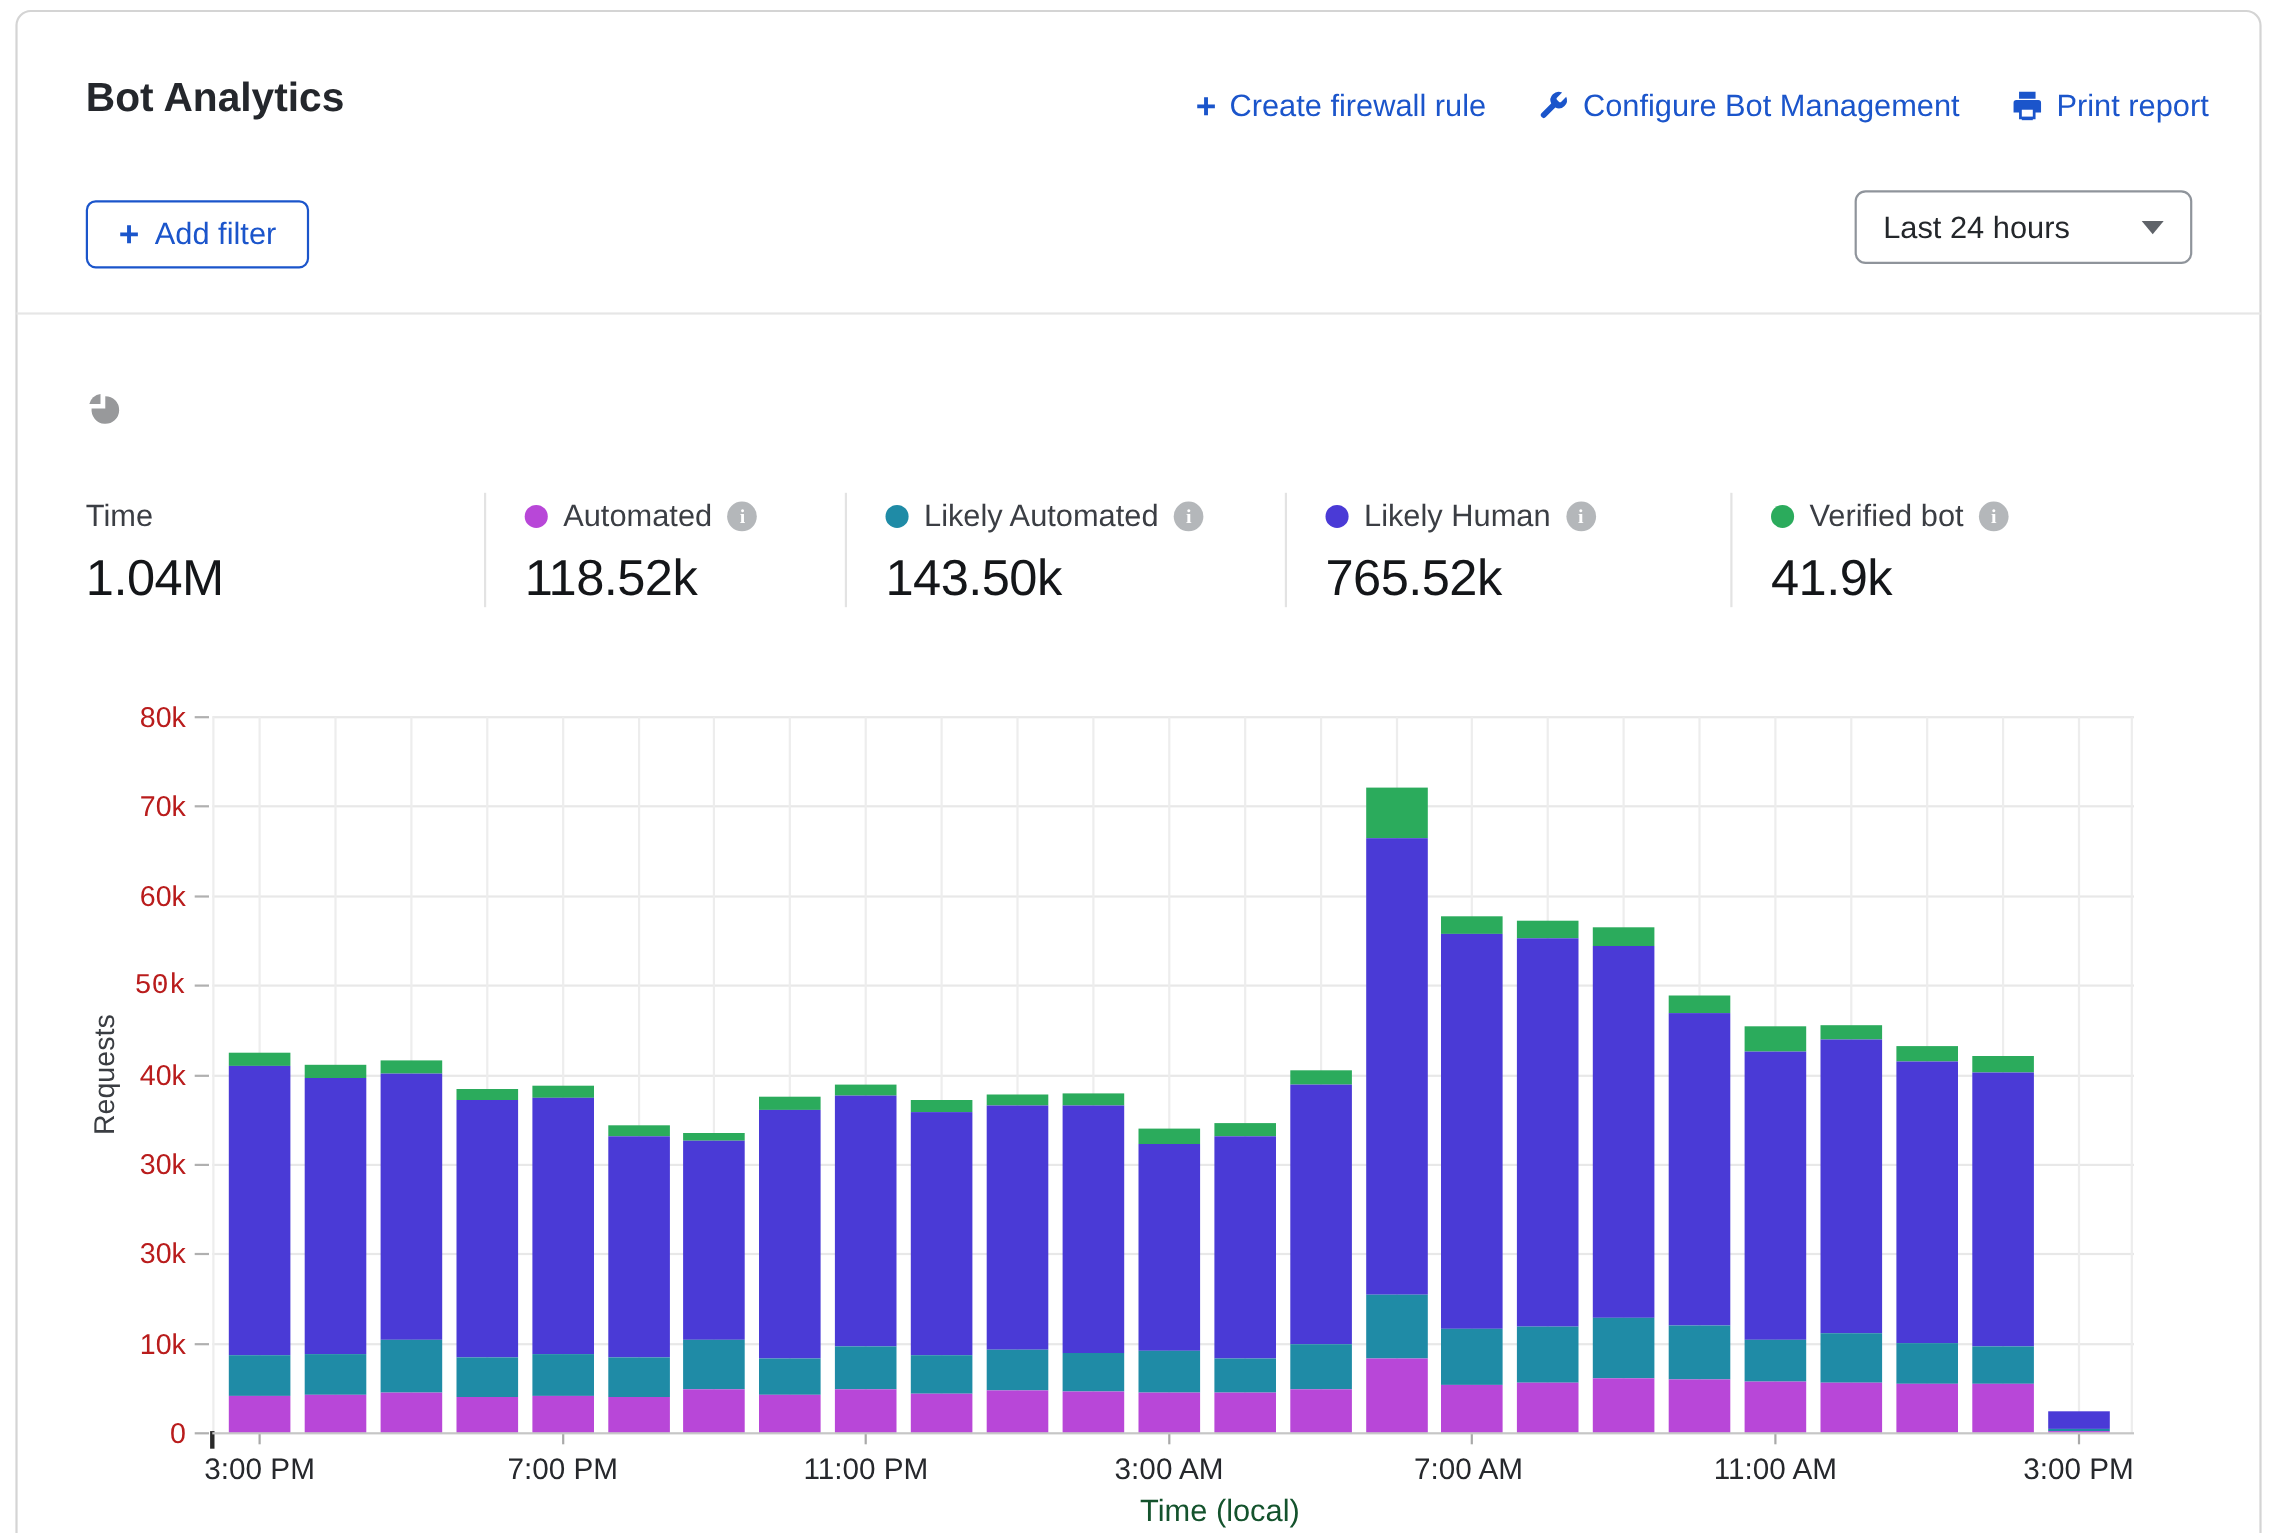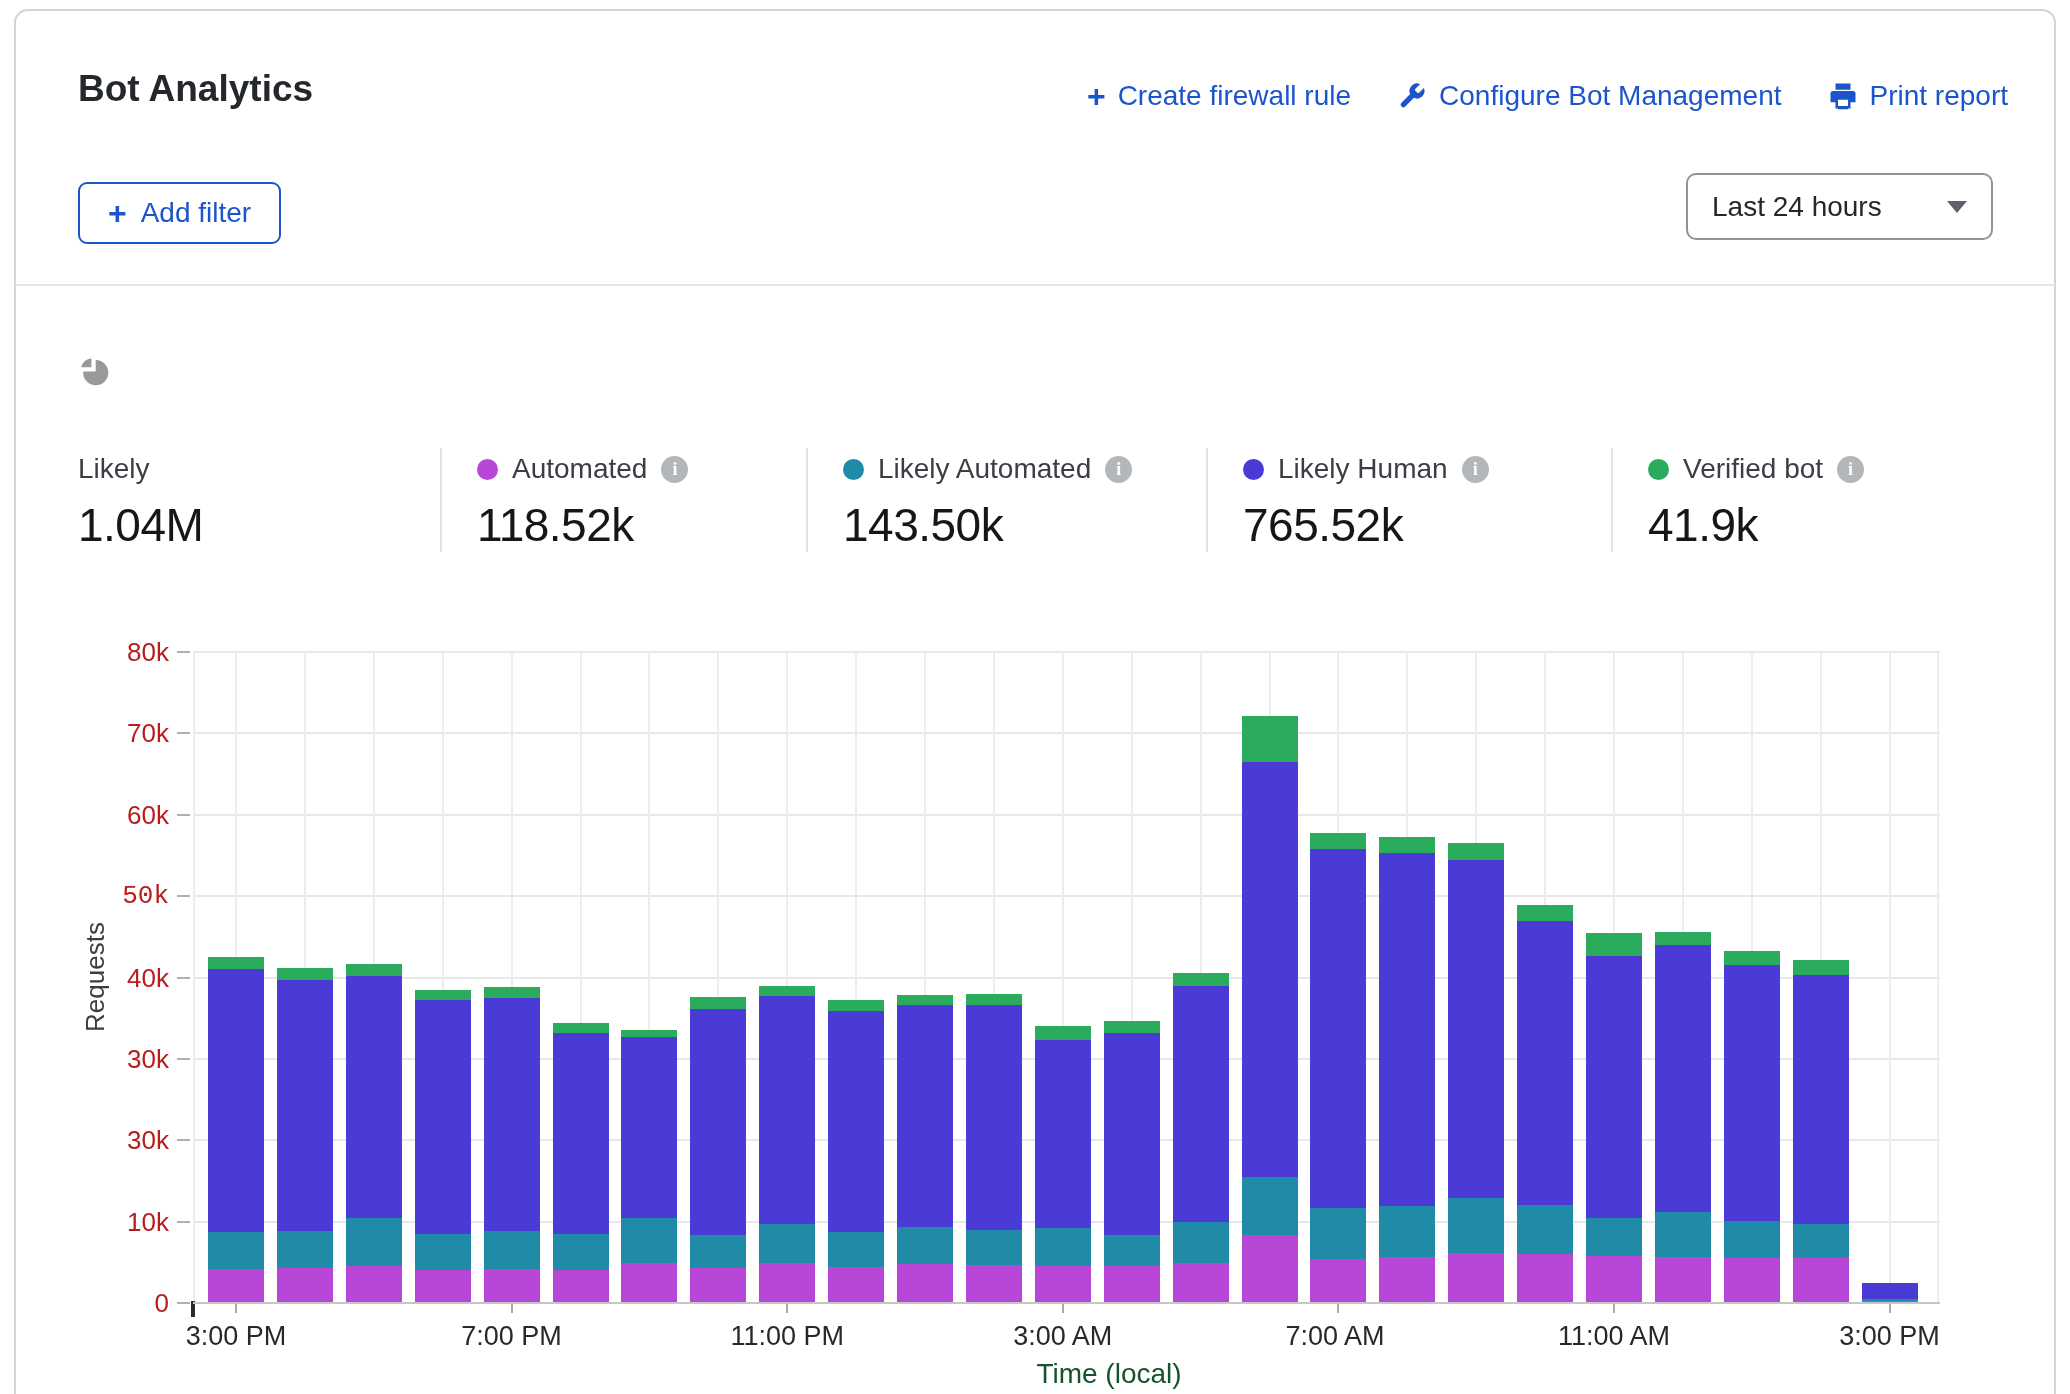--- a/index.html
+++ b/index.html
@@ -37,21 +37,21 @@
   .stats-row { position:absolute; left:78px; top:448px; right:62px; display:flex; }
   .stat { padding-top:4px; }
   .stat.bordered { border-left:2px solid #e3e3e3; padding-left:35px; }
   .stat-head { display:flex; align-items:center; gap:14px; height:34px; }
   .dot { width:21px; height:21px; border-radius:50%; flex:0 0 auto; }
   .stat-label { font-size:28px; color:#3b3e44; }
   .info { width:27px; height:27px; border-radius:50%; background:#b4b7ba; color:#fff;
     font-size:18px; font-weight:700; display:flex; align-items:center; justify-content:center;
     font-family:"Liberation Serif", serif; cursor:pointer; }
   .stat-value { margin-top:12px; font-size:46px; font-weight:400; color:#141619; letter-spacing:-0.5px; }
-  .w1{width:362px;} .w2{width:366px;} .w3{width:400px;} .w4{width:405px;} .w5{flex:1;}
+  .w1{width:362px;} .w2{width:328px;} .w3{width:400px;} .w4{width:405px;} .w5{flex:1;}
 
   .plot { position:absolute; left:193px; top:652px; width:1747px; height:651px; }
   .gridline-y { position:absolute; left:0; width:100%; height:2px; background:#e8e8e8; }
   .gridline-y.base { background:#c6c6c6; z-index:2; }
   .gridline-x { position:absolute; top:0; width:2px; height:651px; background:#ededed; }
   .ytick-label { position:absolute; transform:translate(-100%,-50%); left:-24px;
     font-size:26px; color:#b91c1c; white-space:nowrap; }
   .ytick-mark { position:absolute; left:-16px; width:13px; height:2px; background:#b0b0b0; }
   .bar { position:absolute; bottom:0; display:flex; flex-direction:column-reverse; z-index:1; }
   .seg { width:100%; }
@@ -116,21 +116,21 @@
       <svg width="32" height="32" viewBox="0 0 28 28">
           <path fill="#98999b" d="M15.5 13.5 L15.5 3.6 A11 11 0 1 1 4.6 13.5 Z"></path>
           <path fill="#98999b" d="M12.6 10.8 L12.6 2.9 A10 10 0 0 0 3.7 10.8 Z" transform="translate(-0.9,-0.9)"></path>
         </svg>
     </span>
   </div>
 
   <div class="stats-row">
     <div class="stat w1">
       <div class="stat-head">
-        <span class="stat-label">Likely</span>
+        <span class="stat-label">Time</span>
       </div>
       <div class="stat-value">1.04M</div>
     </div>
     <div class="stat bordered w2">
       <div class="stat-head">
         <span class="dot" style="background: rgb(184, 71, 216);"></span>
         <span class="stat-label">Automated</span>
         <span class="info">i</span>
       </div>
       <div class="stat-value">118.52k</div>

